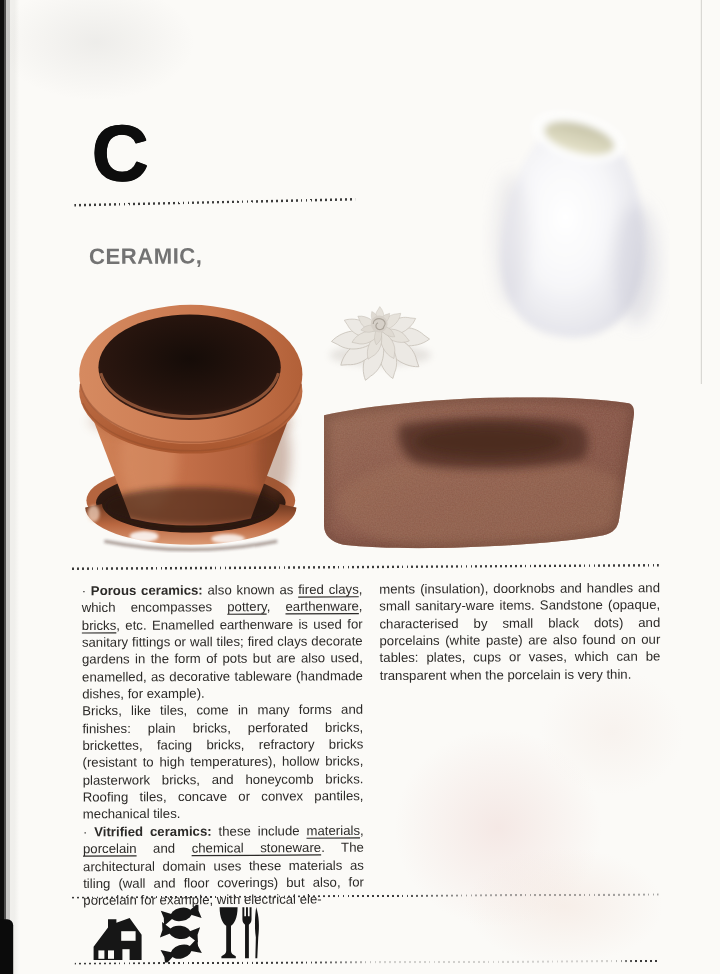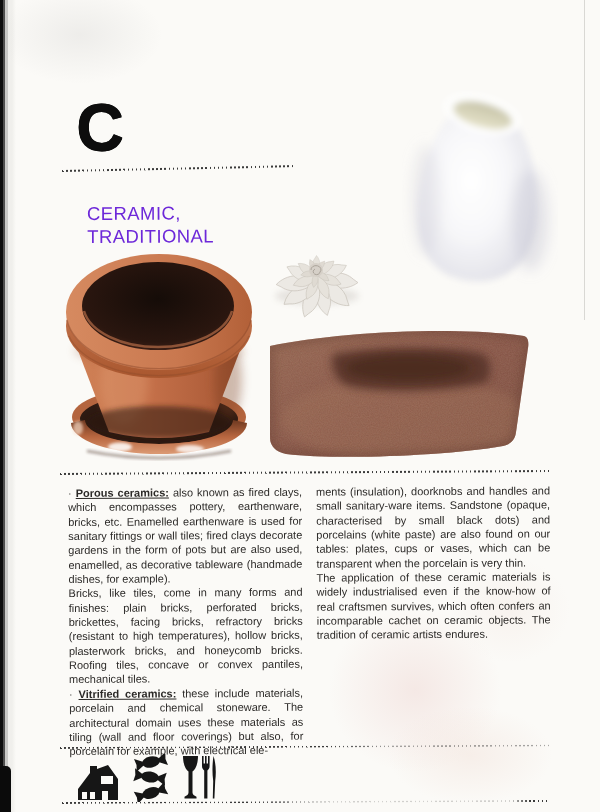--- a/index.html
+++ b/index.html
@@ -12,37 +12,37 @@
   .spine-foot{left:0;top:766px;width:11px;height:46px;background:#0b0b0b;border-radius:0 5px 0 0;}
   .blob{pointer-events:none;}
   .blob1{left:300px;top:580px;width:230px;height:220px;background:radial-gradient(closest-side,rgba(235,206,202,.40),rgba(235,206,202,0) 75%);}
   .blob2{left:360px;top:690px;width:220px;height:130px;background:radial-gradient(closest-side,rgba(238,216,206,.35),rgba(238,216,206,0) 75%);}
   .blob3{left:430px;top:540px;width:160px;height:140px;background:radial-gradient(closest-side,rgba(240,225,218,.30),rgba(240,225,218,0) 75%);}
   .blob4{left:-30px;top:-30px;width:220px;height:130px;background:radial-gradient(closest-side,rgba(120,120,120,.10),rgba(120,120,120,0) 75%);}
   .edge-right{left:584px;top:0;width:1px;height:320px;background:rgba(175,175,168,.45);}
 
   .letter{left:76px;top:94px;font-size:66px;line-height:1;font-weight:bold;color:#0d0d0d;
     text-shadow:.6px 0 0 #0d0d0d,0 .6px 0 #0d0d0d,.6px .6px 0 #0d0d0d;}
-  .title{left:74px;top:202px;font-size:18.5px;line-height:23px;font-weight:normal;letter-spacing:.4px;color:#6d28d9;transform:rotate(-.3deg);transform-origin:left top;margin-left:13px;}
+  .title{left:74px;top:202px;font-size:18.5px;line-height:23px;font-weight:bold;letter-spacing:.4px;color:#737373;transform:rotate(-.3deg);transform-origin:left top;}
 
   .dots{height:2px;background-image:repeating-linear-gradient(to right,#3b3b3b 0,#3b3b3b 1.5px,rgba(0,0,0,0) 1.5px,rgba(0,0,0,0) 4.1px);transform-origin:left center;}
   .dots-header{left:62px;top:170px;width:234px;transform:rotate(-1.2deg);}
   .dots-top{left:60px;top:473px;width:489px;transform:rotate(-.35deg);}
   .dots-mid{left:60px;top:747px;width:489px;transform:rotate(-.3deg);
     -webkit-mask-image:linear-gradient(to right,#000 0 55%,rgba(0,0,0,.45) 68% 100%);
     mask-image:linear-gradient(to right,#000 0 55%,rgba(0,0,0,.45) 68% 100%);}
   .dots-bottom{left:62px;top:802px;width:487px;transform:rotate(-.25deg);
     -webkit-mask-image:linear-gradient(to right,#000 0 40%,rgba(0,0,0,.22) 52% 92%,#000 96% 100%);
     mask-image:linear-gradient(to right,#000 0 40%,rgba(0,0,0,.22) 52% 92%,#000 96% 100%);}
 
   .columns{left:68px;top:486px;width:482px;display:flex;gap:14px;transform:rotate(-.3deg);transform-origin:left top;}
   .col{width:234px;font-size:11px;line-height:14.35px;color:#2c2a28;text-align:justify;}
   .col p{margin:0;}
-  .col .b{font-weight:bold;text-decoration:underline;}
-  .col .u{text-decoration-thickness:.9px;text-underline-offset:2px;}
+  .col .b{font-weight:bold;}
+  .col .u{text-decoration:underline;text-decoration-thickness:.9px;text-underline-offset:2px;}
 
   .photo{filter:blur(.4px);}
   .pot{left:62px;top:250px;}
   .flower{left:256px;top:230px;}
   .brick{left:256px;top:320px;}
   .vase{left:390px;top:70px;}
 
   .iconrow{left:76px;top:754px;display:flex;align-items:flex-end;gap:12px;}
   .iconrow svg{display:block;}
 </style>
@@ -57,21 +57,20 @@
   <div class="abs blob blob4"></div>
   <div class="abs edge-right"></div>
   <div class="abs spine"></div>
   <div class="abs spine-foot"></div>
 
   <div class="abs letter">C</div>
   <div class="abs dots dots-header"></div>
 
   <div class="abs title">
     <div>CERAMIC,</div>
-    <div>TRADITIONAL</div>
   </div>
 
   <svg class="abs photo pot" width="194" height="216" viewBox="0 0 194 216">
     <defs>
       <linearGradient id="bodyG" x1="0" y1="0" x2="1" y2="0">
         <stop offset="0" stop-color="#d08257"></stop>
           <stop offset="0.45" stop-color="#c47049"></stop>
         <stop offset="0.8" stop-color="#b05f3b"></stop>
           <stop offset="1" stop-color="#934c2c"></stop>
       </linearGradient>
@@ -241,21 +240,20 @@
   <div class="abs dots dots-top"></div>
 
   <div class="abs columns">
     <div class="col">
         <p><span>· </span><span class="b">Porous ceramics:</span><span> also known as </span><span class="u">fired clays</span><span>, which encompasses </span><span class="u">pottery</span><span>, </span><span class="u">earthenware</span><span>, </span><span class="u">bricks</span><span>, etc. Enamelled earthenware is used for sanitary fittings or wall tiles; fired clays decorate gardens in the form of pots but are also used, enamelled, as decorative tableware (handmade dishes, for example).</span></p>
         <p><span>Bricks, like tiles, come in many forms and finishes: plain bricks, perforated bricks, brickettes, facing bricks, refractory bricks (resistant to high temperatures), hollow bricks, plasterwork bricks, and honeycomb bricks. Roofing tiles, concave or convex pantiles, mechanical tiles.</span></p>
         <p><span>· </span><span class="b">Vitrified ceramics:</span><span> these include </span><span class="u">materials</span><span>, </span><span class="u">porcelain</span><span> and </span><span class="u">chemical stoneware</span><span>. The architectural domain uses these materials as tiling (wall and floor coverings) but also, for porcelain for example, with electrical ele-</span></p>
       </div>
     <div class="col">
         <p><span>ments (insulation), doorknobs and handles and small sanitary-ware items. Sandstone (opaque, characterised by small black dots) and porcelains (white paste) are also found on our tables: plates, cups or vases, which can be transparent when the porcelain is very thin.</span></p>
-        <p><span>The application of these ceramic materials is widely industrialised even if the know-how of real craftsmen survives, which often confers an incomparable cachet on ceramic objects. The tradition of ceramic artists endures.</span></p>
       </div>
   </div>
 
   <div class="abs dots dots-mid"></div>
 
   <div class="abs iconrow">
     <svg width="44" height="40" viewBox="0 0 44 40">
       <path d="M2,27 L14,11 L14,4 L21,4 L21,7 L32,3 L42,17 L42,38 L2,38 Z" fill="#161616"></path>
       <rect x="25" y="14" width="12" height="8" fill="#fbfaf7"></rect>
       <rect x="6" y="30" width="5" height="7" fill="#fbfaf7"></rect>

